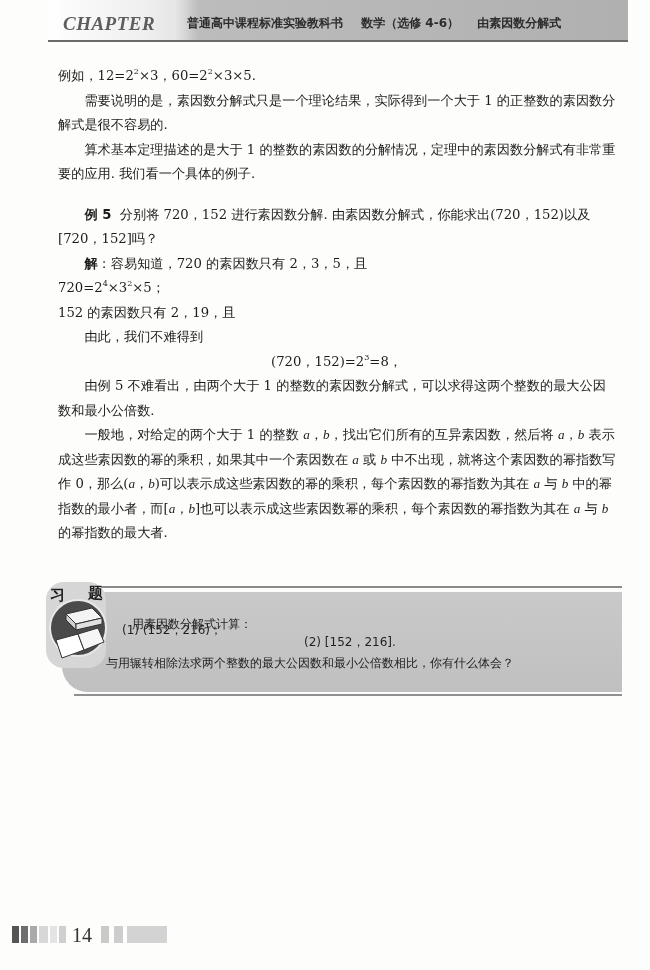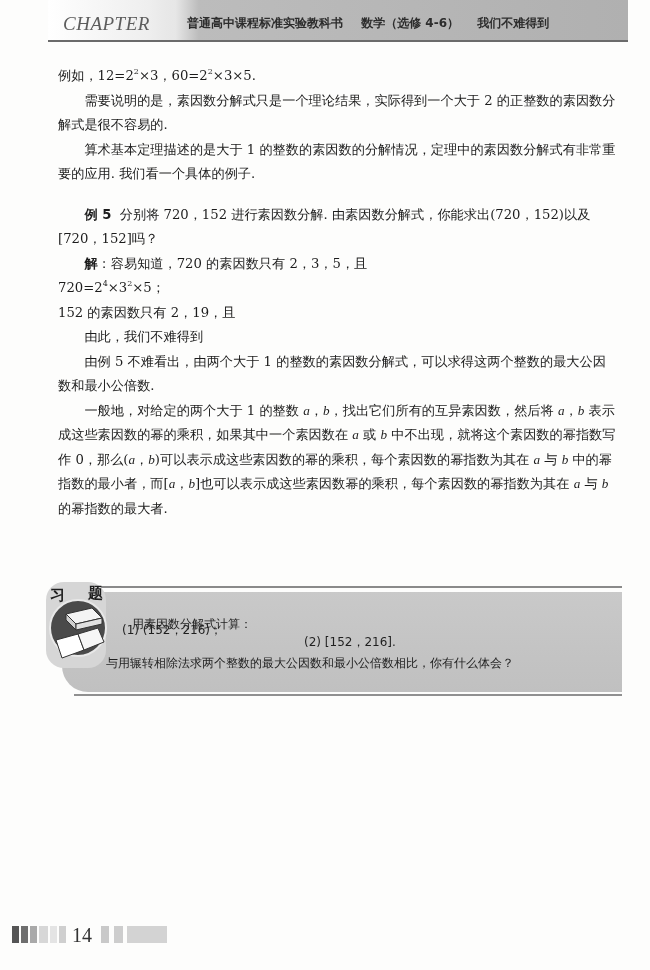--- a/index.html
+++ b/index.html
@@ -7,21 +7,21 @@
     width:650px; height:970px; background:#fdfdfc; position:relative; overflow:hidden;
     font-family:"DejaVu Serif","Liberation Serif",serif; color:#1c1c1c;
   }
   .header {
     position:absolute; left:48px; top:0; width:455px; height:40px;
     background:linear-gradient(90deg,#f4f4f4 0%,#e4e4e4 22%,#bdbdbd 26%,#b4b4b4 100%);
     border-bottom:2px solid #6d6d6d;
   }
   .chapter {
     position:absolute; left:63px; top:13px; font-family:"Liberation Serif",serif;
-    font-style:italic; font-weight:normal; font-size:19px; color:#5d5d5d; letter-spacing:0.5px;
+    font-style:italic; font-weight:bold; font-size:19px; color:#5d5d5d; letter-spacing:0.5px;
   }
   .header-title {
     position:absolute; left:187px; top:15px; font-family:"DejaVu Sans",sans-serif;
     font-size:12px; font-weight:bold; color:#2c2c2c; white-space:nowrap;
   }
   .header-title span { margin-right:14px; }
   .content { position:absolute; left:58px; top:64px; width:560px; font-size:13.2px; line-height:24.5px; }
   .p { margin:0; }
   .indent { text-indent:2em; }
   .math-center { text-align:left; }
@@ -56,41 +56,42 @@
 <div class="header">
   <div style="position:absolute;left:0;top:0;width:12px;height:40px;background:#fff;"></div>
 </div>
 <div style="position:absolute;left:503px;top:0;width:0;"></div>
 <div style="position:absolute;left:48px;top:0;width:455px;height:40px;"></div>
 <div style="position:absolute;left:48px;top:0;width:580px;height:40px;background:linear-gradient(90deg,rgba(255,255,255,0.92) 0%,rgba(235,235,235,0.9) 22%,#bcbcbc 26%,#b0b0b0 100%);border-bottom:2px solid #6b6b6b;"></div>
 <div class="chapter">CHAPTER</div>
 <div class="header-title">
   <span>普通高中课程标准实验教科书</span>
   <span>数学（选修 4-6）</span>
-  <span>我们不难得到</span>
+  <span>由素因数分解式</span>
 </div>
 
 <div class="content">
   <p class="p">
     <span>例如，</span><span>12=2<sup>2</sup>×3，60=2<sup>2</sup>×3×5.</span>
   </p>
-  <p class="p indent">需要说明的是，素因数分解式只是一个理论结果，实际得到一个大于 2 的正整数的素因数分解式是很不容易的.</p>
+  <p class="p indent">需要说明的是，素因数分解式只是一个理论结果，实际得到一个大于 1 的正整数的素因数分解式是很不容易的.</p>
   <p class="p indent">算术基本定理描述的是大于 1 的整数的素因数的分解情况，定理中的素因数分解式有非常重要的应用. 我们看一个具体的例子.</p>
 
   <div style="height:16px;"></div>
 
   <p class="p indent">
     <span class="b">例 5</span>&nbsp;&nbsp;<span>分别将 720，152 进行素因数分解. 由素因数分解式，你能求出(720，152)以及[720，152]吗？</span>
   </p>
   <p class="p indent">
     <span class="b">解</span><span>：容易知道，720 的素因数只有 2，3，5，且</span>
   </p>
   <p class="p math-center">720=2<sup>4</sup>×3<sup>2</sup>×5；</p>
   <p class="p">152 的素因数只有 2，19，且</p>
   <p class="p indent">由此，我们不难得到</p>
+  <p class="p" style="padding-left:213px;">(720，152)=2<sup>3</sup>=8，</p>
   <p class="p indent">由例 5 不难看出，由两个大于 1 的整数的素因数分解式，可以求得这两个整数的最大公因数和最小公倍数.</p>
   <p class="p indent">一般地，对给定的两个大于 1 的整数 <i class="v">a</i>，<i class="v">b</i>，找出它们所有的互异素因数，然后将 <i class="v">a</i>，<i class="v">b</i> 表示成这些素因数的幂的乘积，如果其中一个素因数在 <i class="v">a</i> 或 <i class="v">b</i> 中不出现，就将这个素因数的幂指数写作 0，那么(<i class="v">a</i>，<i class="v">b</i>)可以表示成这些素因数的幂的乘积，每个素因数的幂指数为其在 <i class="v">a</i> 与 <i class="v">b</i> 中的幂指数的最小者，而[<i class="v">a</i>，<i class="v">b</i>]也可以表示成这些素因数幂的乘积，每个素因数的幂指数为其在 <i class="v">a</i> 与 <i class="v">b</i> 的幂指数的最大者.</p>
 </div>
 
 <div class="exercise">
   <div class="exercise-line"></div>
   <div class="exercise-bg"></div>
   <div class="exercise-bottom"></div>
   <svg class="badge" viewBox="0 0 68 92">
     <rect x="2" y="4" width="60" height="86" rx="18" fill="#d6d6d6"></rect>

